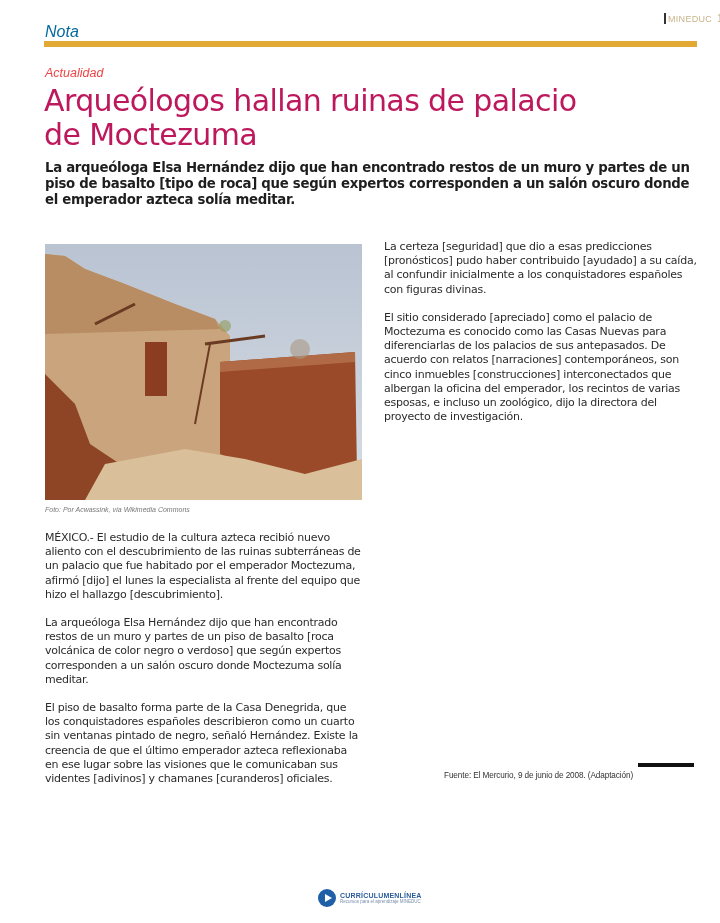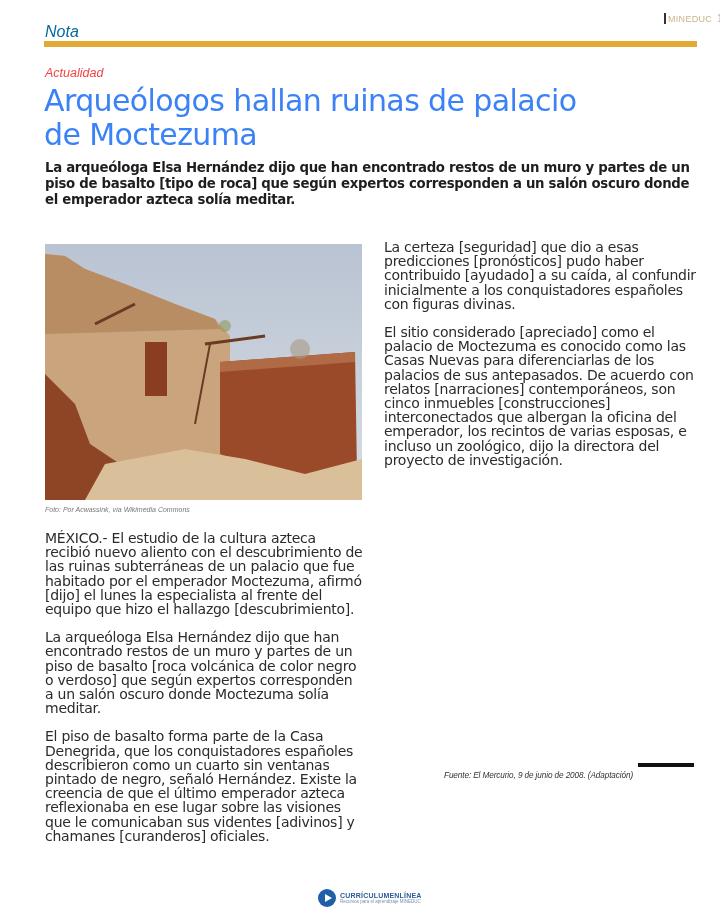--- a/index.html
+++ b/index.html
@@ -25,50 +25,50 @@
     .mineduc .page { margin-left: 5px; font-size: 10px; }
 
     .section {
       position: absolute; left: 45px; top: 66px;
       font-family: "Liberation Sans", sans-serif; font-style: italic;
       font-size: 12.5px; color: #ef4444;
     }
     .title {
       position: absolute; left: 44px; top: 84px; width: 560px;
       font-family: "DejaVu Sans", sans-serif; font-weight: 500;
-      font-size: 30px; line-height: 34px; color: #3b82f6; letter-spacing: -0.6px;
+      font-size: 30px; line-height: 34px; color: #be185d; letter-spacing: -0.6px;
     }
     .lead {
       position: absolute; left: 45px; top: 160px; width: 650px;
       font-family: "DejaVu Sans", sans-serif; font-weight: bold;
       font-size: 13.3px; line-height: 16px; color: #1e1e1e; letter-spacing: -0.3px;
     }
 
     .photo {
       position: absolute; left: 45px; top: 244px; width: 317px; height: 256px;
       overflow: hidden; background: #c8d0dc;
     }
     .photo svg { display: block; }
     .caption {
       position: absolute; left: 45px; top: 506px;
       font-family: "Liberation Sans", sans-serif; font-style: italic;
       font-size: 7px; color: #777;
     }
 
-    .col { position: absolute; font-family: "DejaVu Sans", sans-serif; font-size: 14px; line-height: 14.2px; color: #2b2b2b; letter-spacing: -0.25px; }
+    .col { position: absolute; font-family: "DejaVu Sans", sans-serif; font-size: 11px; line-height: 14.2px; color: #2b2b2b; letter-spacing: -0.25px; }
     .col p { margin-bottom: 14px; }
     .col-left { left: 45px; top: 531px; width: 318px; }
     .col-right { left: 384px; top: 240px; width: 318px; }
 
     .source-rule {
       position: absolute; left: 638px; top: 763px; width: 56px; height: 4px; background: #111;
     }
     .source {
       position: absolute; left: 444px; top: 771px;
-      font-family: "Liberation Sans", sans-serif; font-style: italic;
+      font-family: "Liberation Sans", sans-serif; 
       font-size: 8.2px; color: #333; letter-spacing: -0.1px;
     }
 
     .footer-logo {
       position: absolute; left: 318px; top: 889px; display: flex; align-items: center;
     }
     .footer-logo .circle {
       width: 18px; height: 18px; border-radius: 50%; background: #1f5fa8;
       display: flex; align-items: center; justify-content: center;
     }

